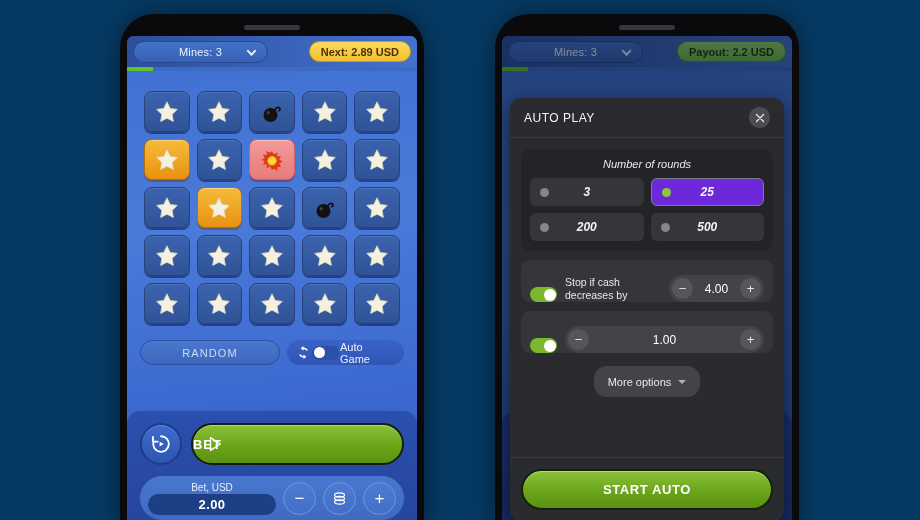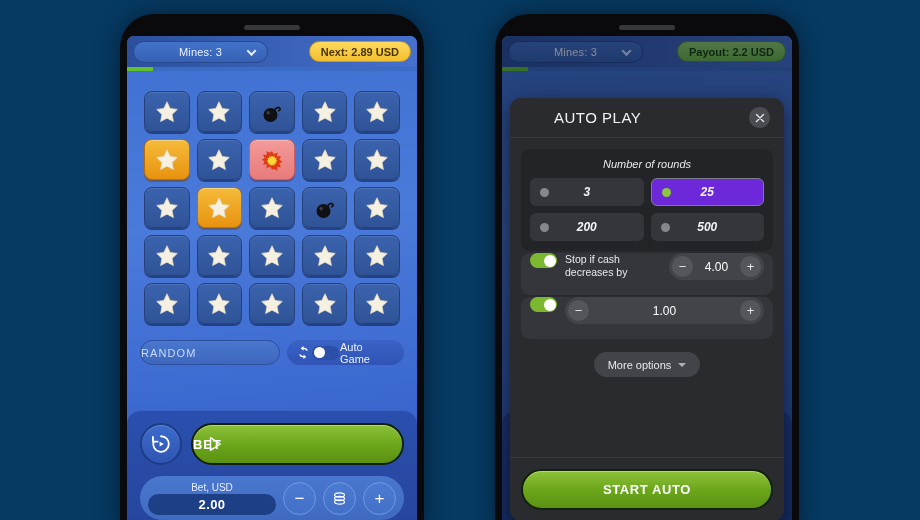--- a/index.html
+++ b/index.html
@@ -145,21 +145,21 @@
   }
   .random-btn {
     flex: 0 0 140px;
     height: 25px;
     border-radius: 13px;
     background: linear-gradient(180deg, #4a77cf, #3d67bd);
     border: 1px solid #2c4f9e;
     color: #cbdcf8;
     font-size: 11px;
     letter-spacing: 1.1px;
-    display: flex; align-items: center; justify-content: flex-start;
+    display: flex; align-items: center; justify-content: center;
   }
   .auto-box {
     flex: 1;
     height: 25px;
     border-radius: 13px;
     background: linear-gradient(180deg, #3a63c6, #2f54b5);
     display: flex; align-items: center;
     padding: 0 9px;
     gap: 1px;
   }
@@ -265,21 +265,21 @@
     border-radius: 11px;
     display: flex; flex-direction: column;
     box-shadow: 0 6px 22px rgba(0,0,0,.55);
   }
   .ap-head {
     height: 40px;
     display: flex; align-items: center;
     padding: 0 14px;
     border-bottom: 1px solid #3a3b40;
   }
-  .ap-title { color: #f2f3f5; font-size: 15px; letter-spacing: .5px; margin-left: 30px; }
+  .ap-title { color: #f2f3f5; font-size: 12px; letter-spacing: .5px; }
   .ap-close {
     margin-left: auto;
     width: 21px; height: 21px;
     border-radius: 50%;
     background: #4b4c51;
     display: flex; align-items: center; justify-content: center;
   }
   .ap-body {
     flex: 1;
     padding: 11px 11px 0 11px;
@@ -320,25 +320,25 @@
     flex: 0 0 auto;
   }
   .round-opt.sel .dot { background: #8dc63f; }
   .round-opt .val {
     position: absolute; left: 0; right: 0;
     text-align: center;
     pointer-events: none;
   }
 
   .stop-card {
-    margin-top: 2px;
+    margin-top: 9px;
     background: #35363b;
     border-radius: 9px;
     height: 42px;
-    display: flex; align-items: flex-start;
+    display: flex; align-items: flex-end;
     padding: 0 9px;
     gap: 8px;
   }
   .sw {
     width: 27px; height: 15px;
     border-radius: 8px;
     background: #7cb82f;
     position: relative;
     flex: 0 0 auto;
   }
@@ -374,21 +374,21 @@
     flex: 0 0 auto;
   }
   .step-val {
     position: absolute; left: 0; right: 0;
     text-align: center;
     color: #fff; font-size: 12px; font-weight: normal;
     pointer-events: none;
   }
   .more-wrap { margin-top: 13px; display: flex; justify-content: center; }
   .more-btn {
-    height: 25px;
+    height: 31px;
     padding: 0 14px;
     border-radius: 13px;
     background: #434449;
     color: #e7e8ea;
     font-size: 11px;
     display: flex; align-items: center; gap: 7px;
   }
   .caret {
     width: 0; height: 0;
     border-left: 4px solid transparent;

